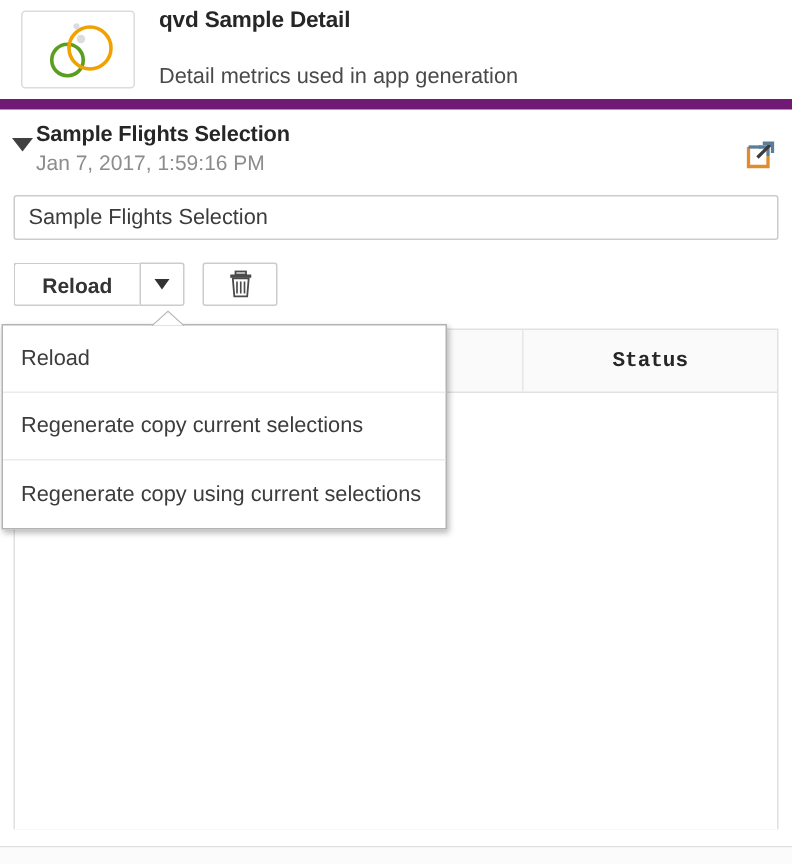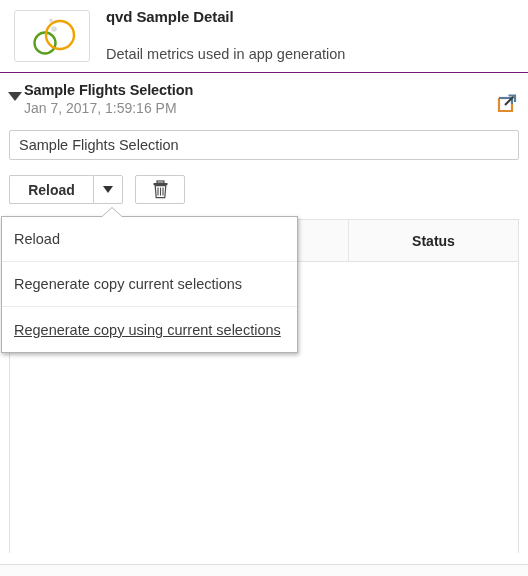--- a/index.html
+++ b/index.html
@@ -16,21 +16,21 @@
     position: relative;
     -webkit-font-smoothing: antialiased;
   }
 
   
   .app-header {
     position: absolute;
     left: 0; top: 0;
     width: 528px;
     height: 73px;
-    border-bottom: 1px solid #701a75;
+    border-bottom: 7px solid #701a75;
     box-sizing: border-box;
     display: flex;
     align-items: center;
     background: #ffffff;
   }
   .app-thumb {
     width: 76px;
     height: 52px;
     margin-left: 14px;
     border: 1px solid #dcdcdc;
@@ -185,20 +185,21 @@
   
   .table {
     position: absolute;
     left: 9px;
     top: 219px;
     width: 510px;
     height: 334px;
     box-sizing: border-box;
     border: 1px solid #e2e2e2;
     background: #ffffff;
+    font-family: Liberation Mono, monospace;
   }
   .table-head {
     display: flex;
     height: 42px;
     background: #fafafa;
     border-bottom: 1px solid #e2e2e2;
     box-sizing: border-box;
   }
   .th {
     display: flex;
@@ -253,21 +254,21 @@
     display: flex;
     align-items: center;
     padding: 0 12px;
     font-size: 14.5px;
     color: #3c3c3c;
     border-bottom: 1px solid #ebebeb;
     cursor: pointer;
     white-space: nowrap;
     box-sizing: border-box;
   }
-  .menu-item:last-child { border-bottom: none; text-decoration: underline; }
+  .menu-item:last-child { border-bottom: none; }
 
   
   .footer-divider {
     position: absolute;
     left: 0;
     top: 564px;
     width: 528px;
     height: 1px;
     background: #dedede;
   }

